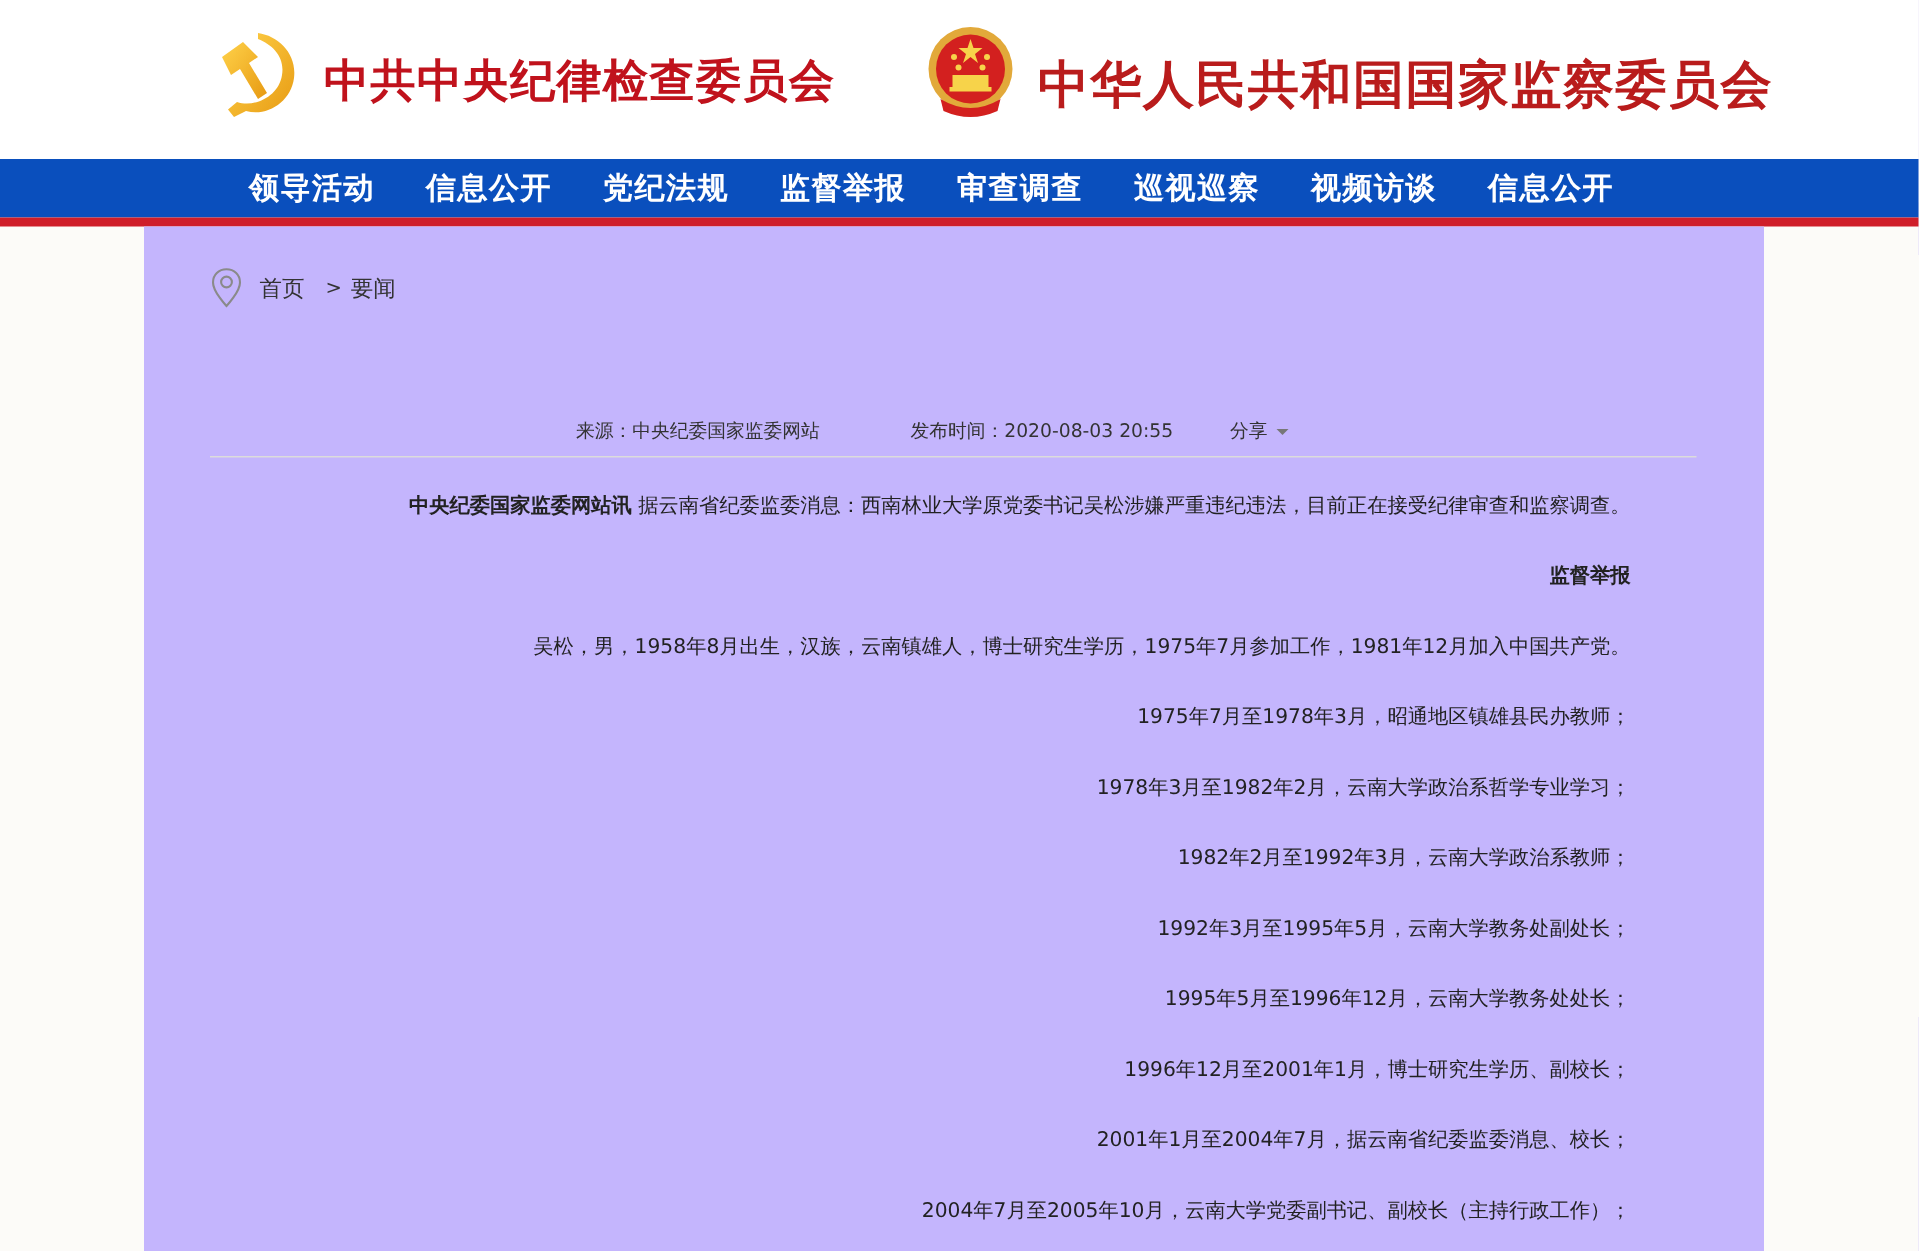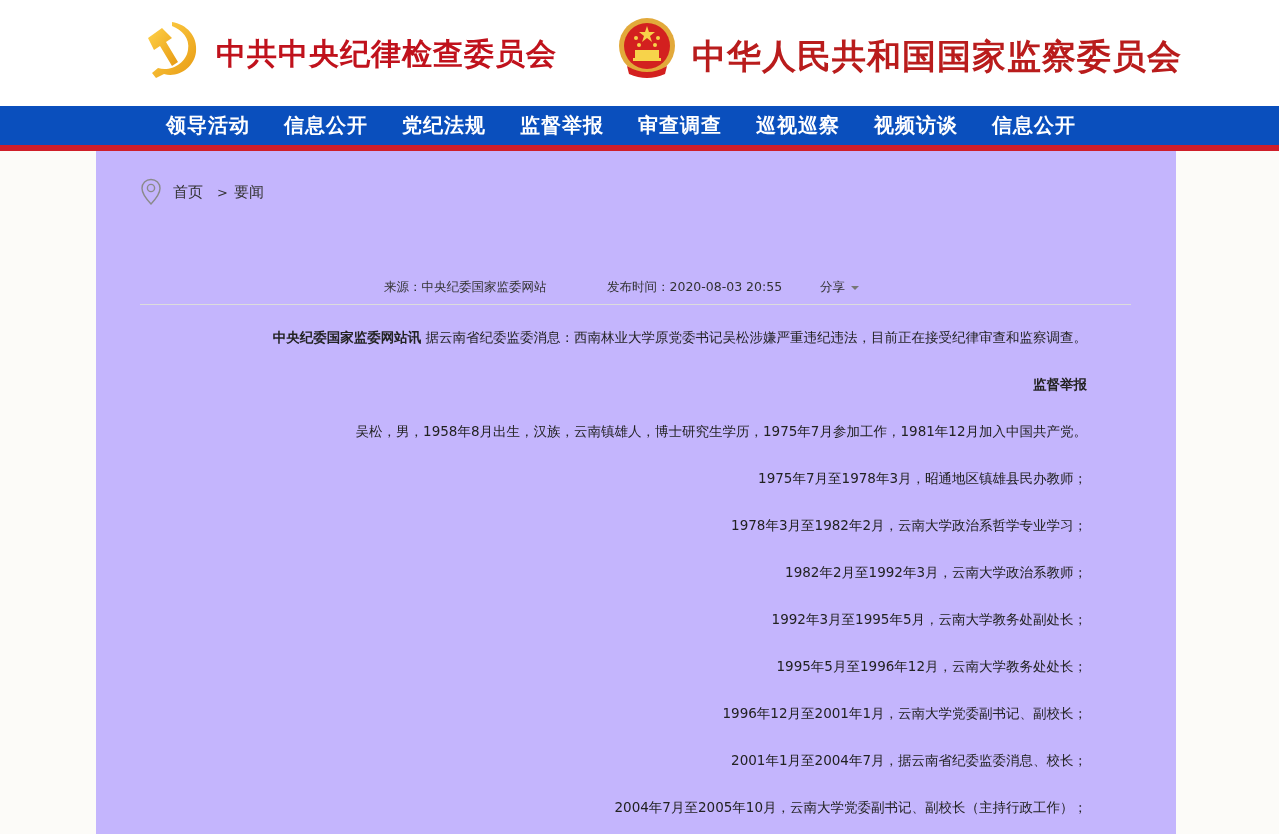--- a/index.html
+++ b/index.html
@@ -105,17 +105,17 @@
 
   <div class="body">
     <p class="para"><b>中央纪委国家监委网站讯</b><span> 据云南省纪委监委消息：西南林业大学原党委书记吴松涉嫌严重违纪违法，目前正在接受纪律审查和监察调查。</span></p>
     <p class="para"><b>监督举报</b></p>
     <p class="para">吴松，男，1958年8月出生，汉族，云南镇雄人，博士研究生学历，1975年7月参加工作，1981年12月加入中国共产党。</p>
     <p class="para">1975年7月至1978年3月，昭通地区镇雄县民办教师；</p>
     <p class="para">1978年3月至1982年2月，云南大学政治系哲学专业学习；</p>
     <p class="para">1982年2月至1992年3月，云南大学政治系教师；</p>
     <p class="para">1992年3月至1995年5月，云南大学教务处副处长；</p>
     <p class="para">1995年5月至1996年12月，云南大学教务处处长；</p>
-    <p class="para">1996年12月至2001年1月，云南大学党委副书记、副校长；</p>
+    <p class="para">1996年12月至2001年1月，博士研究生学历、副校长；</p>
     <p class="para">2001年1月至2004年7月，据云南省纪委监委消息、校长；</p>
     <p class="para">2004年7月至2005年10月，云南大学党委副书记、副校长（主持行政工作）；</p>
   </div>
 </div>
 
 </body></html>

